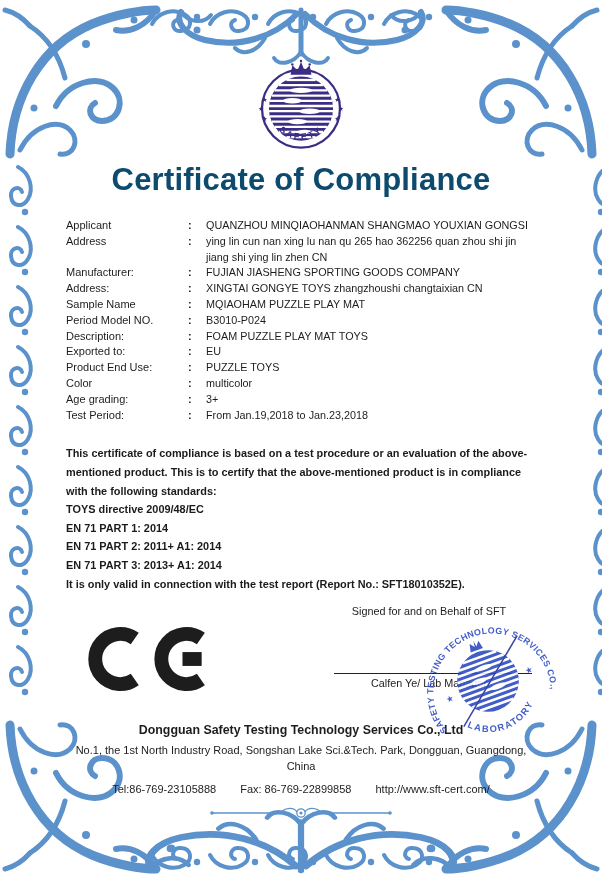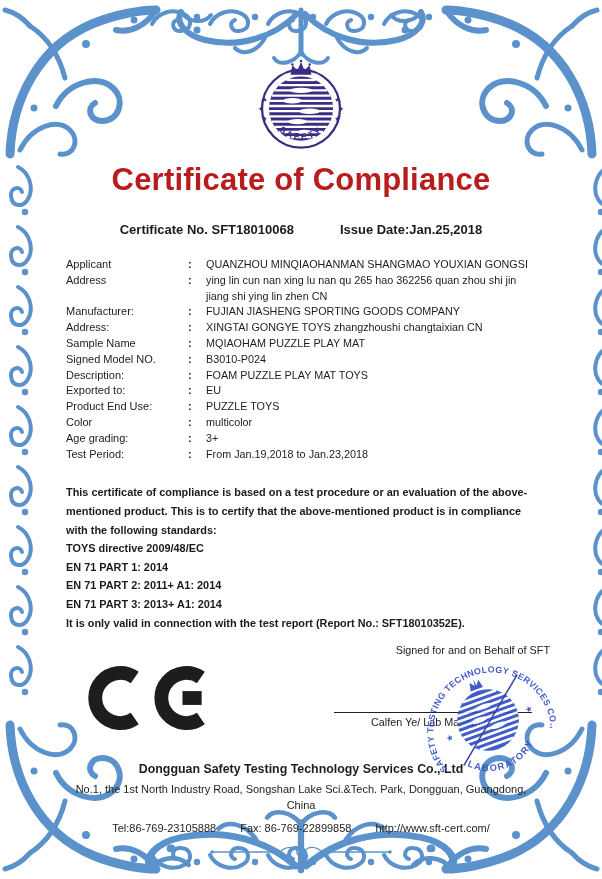--- a/index.html
+++ b/index.html
@@ -9,39 +9,39 @@
     position:relative;overflow:hidden;
   }
   .page{position:relative;width:602px;height:879px;background:#fff;}
   .border-svg{position:absolute;left:0;top:0;pointer-events:none;}
   .content{
     position:absolute;left:60px;top:54px;width:482px;
     text-align:center;
   }
   .logo-wrap{display:flex;justify-content:center;margin:0;}
   h1.title{
-    font-size:31px;font-weight:bold;margin:4px 0 0 0;letter-spacing:0.2px;color:#b91c1c;
+    font-size:31px;font-weight:bold;margin:4px 0 0 0;letter-spacing:0.2px;color:#0c4a6e;
   }
   .certline{
     display:flex;justify-content:center;gap:46px;
     font-weight:bold;font-size:13px;margin-top:24px;color:#1b1b1b;
   }
   .fields{margin-top:20px;text-align:left;font-size:11px;line-height:15.8px;}
   .frow{display:grid;grid-template-columns:122px 18px 1fr;padding-left:6px;}
   .flabel{font-weight:normal;}
   .fcolon{font-weight:bold;}
   .fvalue{font-weight:normal;font-size:10.8px;padding-right:4px;}
   .statement{
     margin-top:21px;text-align:left;font-weight:bold;
     font-size:10.9px;line-height:18.6px;padding-left:6px;padding-right:2px;color:#1b1b1b;
   }
   .signrow{position:relative;height:118px;margin-top:10px;text-align:left;}
   .ce-wrap{position:absolute;left:26px;top:8px;}
   .signblock{position:absolute;right:-8px;top:2px;width:242px;text-align:center;font-size:10.8px;}
-  .signedfor{font-weight:normal;text-align:right;}
+  .signedfor{font-weight:normal;}
   .sigline{border-bottom:1.5px solid #222;margin:56px 18px 3px 26px;}
   .signatory{font-weight:normal;}
   .stamp-wrap{position:absolute;right:-16px;top:8px;opacity:0.9;pointer-events:none;}
   .footer{margin-top:2px;}
   .company{font-weight:bold;font-size:12.4px;}
   .addr{font-size:11px;margin-top:5px;line-height:16px;}
   .contacts{display:flex;justify-content:center;gap:24px;font-size:11px;margin-top:9px;}
   .divider-wrap{display:flex;justify-content:center;margin-top:10px;}
 </style>
 </head>
@@ -173,24 +173,20 @@
         </g>
         <path id="logoArc" d="M26.2,75.3 A36,36 0 0 0 93.8,75.3" fill="none"></path>
         <text font-size="10.5" font-weight="bold" fill="#3b2d84" letter-spacing="2.5" text-anchor="middle">
           <textPath href="#logoArc" xlink:href="#logoArc" startOffset="50%">SAFETY</textPath>
         </text>
       </svg>
     </div>
 
     <h1 class="title">Certificate of Compliance</h1>
 
-    <div class="certline">
-      <span>Certificate No. SFT18010068</span>
-      <span>Issue Date:Jan.25,2018</span>
-    </div>
 
     <div class="fields">
       <div class="frow">
         <span class="flabel">Applicant</span>
         <span class="fcolon">:</span>
         <span class="fvalue">QUANZHOU MINQIAOHANMAN SHANGMAO YOUXIAN GONGSI</span>
       </div>
       <div class="frow">
         <span class="flabel">Address</span>
         <span class="fcolon">:</span>
@@ -205,21 +201,21 @@
         <span class="flabel">Address:</span>
         <span class="fcolon">:</span>
         <span class="fvalue">XINGTAI GONGYE TOYS zhangzhoushi changtaixian CN</span>
       </div>
       <div class="frow">
         <span class="flabel">Sample Name</span>
         <span class="fcolon">:</span>
         <span class="fvalue">MQIAOHAM PUZZLE PLAY MAT</span>
       </div>
       <div class="frow">
-        <span class="flabel">Signed Model NO.</span>
+        <span class="flabel">Period Model NO.</span>
         <span class="fcolon">:</span>
         <span class="fvalue">B3010-P024</span>
       </div>
       <div class="frow">
         <span class="flabel">Description:</span>
         <span class="fcolon">:</span>
         <span class="fvalue">FOAM PUZZLE PLAY MAT TOYS</span>
       </div>
       <div class="frow">
         <span class="flabel">Exported to:</span>

